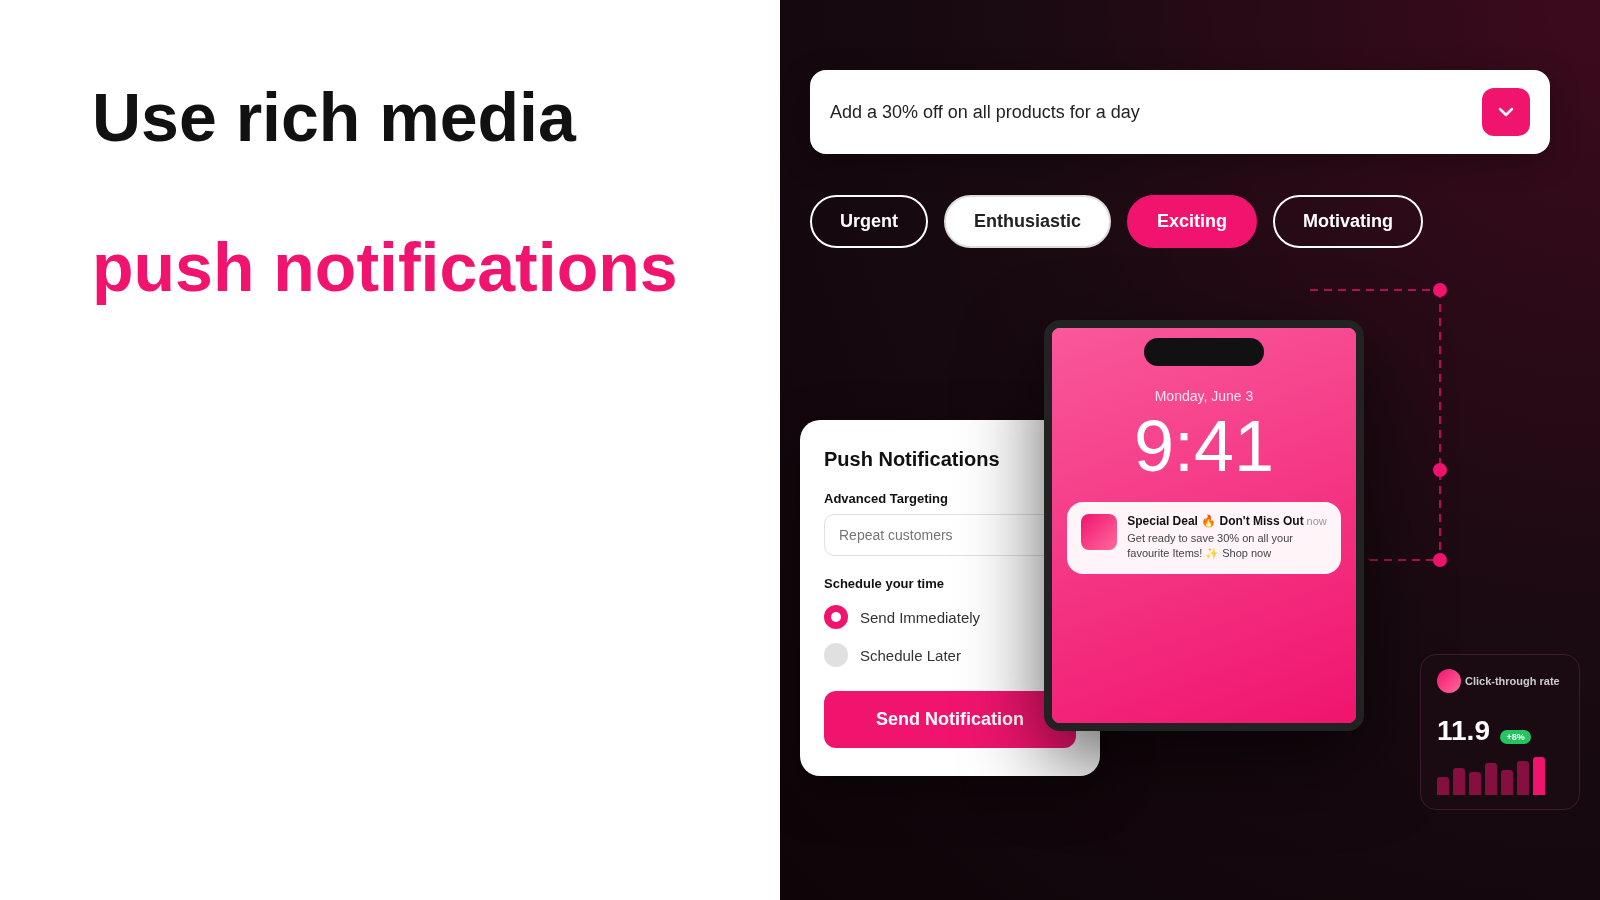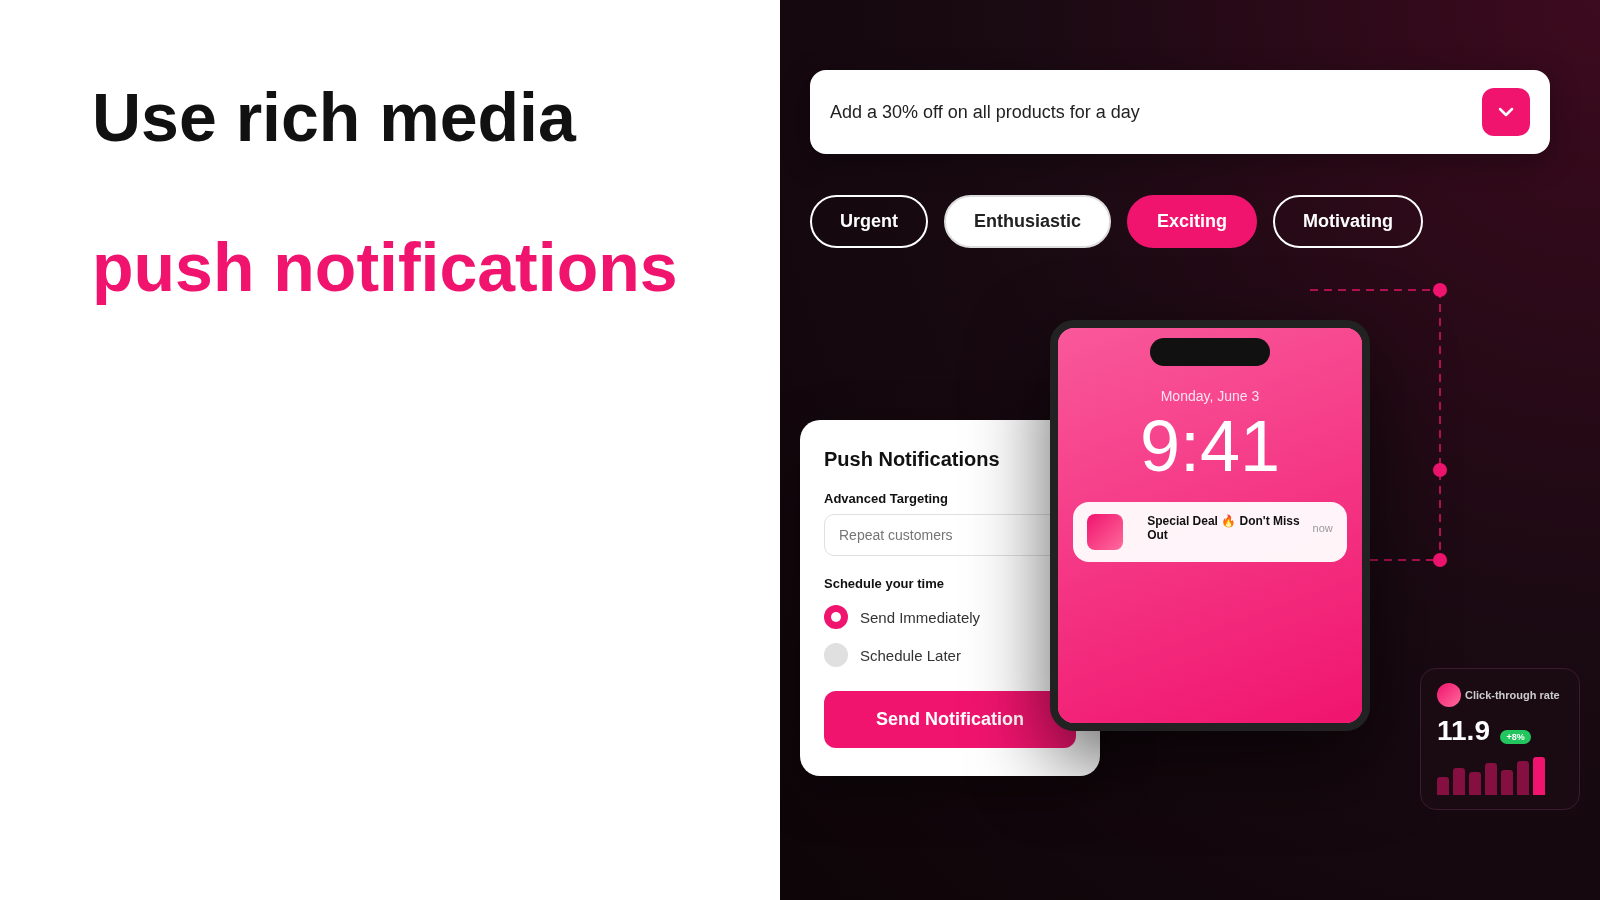--- a/index.html
+++ b/index.html
@@ -228,25 +228,25 @@
       font-weight: 700;
       cursor: pointer;
       margin-top: 10px;
       text-align: center;
     }
 
     
     .phone-mockup {
       position: absolute;
       top: 320px;
-      left: 270px;
+      left: 264px;
       width: 320px;
       height: 411px;
       background: #f9589a;
-      border-radius: 24px;
+      border-radius: 16px;
       box-shadow: 0 30px 80px rgba(0,0,0,0.6);
       overflow: hidden;
       z-index: 20;
       border: 8px solid #222;
     }
 
     .phone-notch {
       position: absolute;
       top: 10px;
       left: 50%;
@@ -281,21 +281,21 @@
       line-height: 1;
     }
 
     .phone-notification {
       width: 90%;
       background: rgba(255,255,255,0.95);
       border-radius: 16px;
       padding: 12px 14px;
       display: flex;
       align-items: flex-start;
-      gap: 24px;
+      gap: 10px;
       margin-top: 20px;
     }
 
     .notif-icon {
       width: 36px;
       height: 36px;
       background: linear-gradient(135deg, #f0146e, #ff6b9d);
       border-radius: 8px;
       flex-shrink: 0;
     }
@@ -338,21 +338,21 @@
       border: 1px solid #3d1a2e;
       border-radius: 16px;
       padding: 14px 16px;
       z-index: 25;
     }
 
     .ctr-header {
       display: flex;
       align-items: center;
       gap: 4px;
-      margin-bottom: 8px;
+      margin-bottom: 22px;
     }
 
     .ctr-avatar {
       width: 24px;
       height: 24px;
       border-radius: 50%;
       background: linear-gradient(135deg, #f0146e, #ff6b9d);
     }
 
     .ctr-label {
@@ -476,20 +476,21 @@
     <div class="phone-screen">
       <div class="phone-date">Monday, June 3</div>
       <div class="phone-time">9:41</div>
       <div class="phone-notification">
         <div class="notif-icon"></div>
         <div class="notif-content">
           <div class="notif-header">
             <span class="notif-title">Special Deal 🔥 Don't Miss Out</span>
             <span class="notif-time">now</span>
           </div>
+          <div class="notif-body">Get ready to save 30% on all your favourite Items! ✨ Shop now</div>
         </div>
       </div>
     </div>
   </div>
 
   <div class="ctr-card">
     <div class="ctr-header">
       <div class="ctr-avatar"></div>
       <span class="ctr-label">Click-through rate</span>
     </div>

